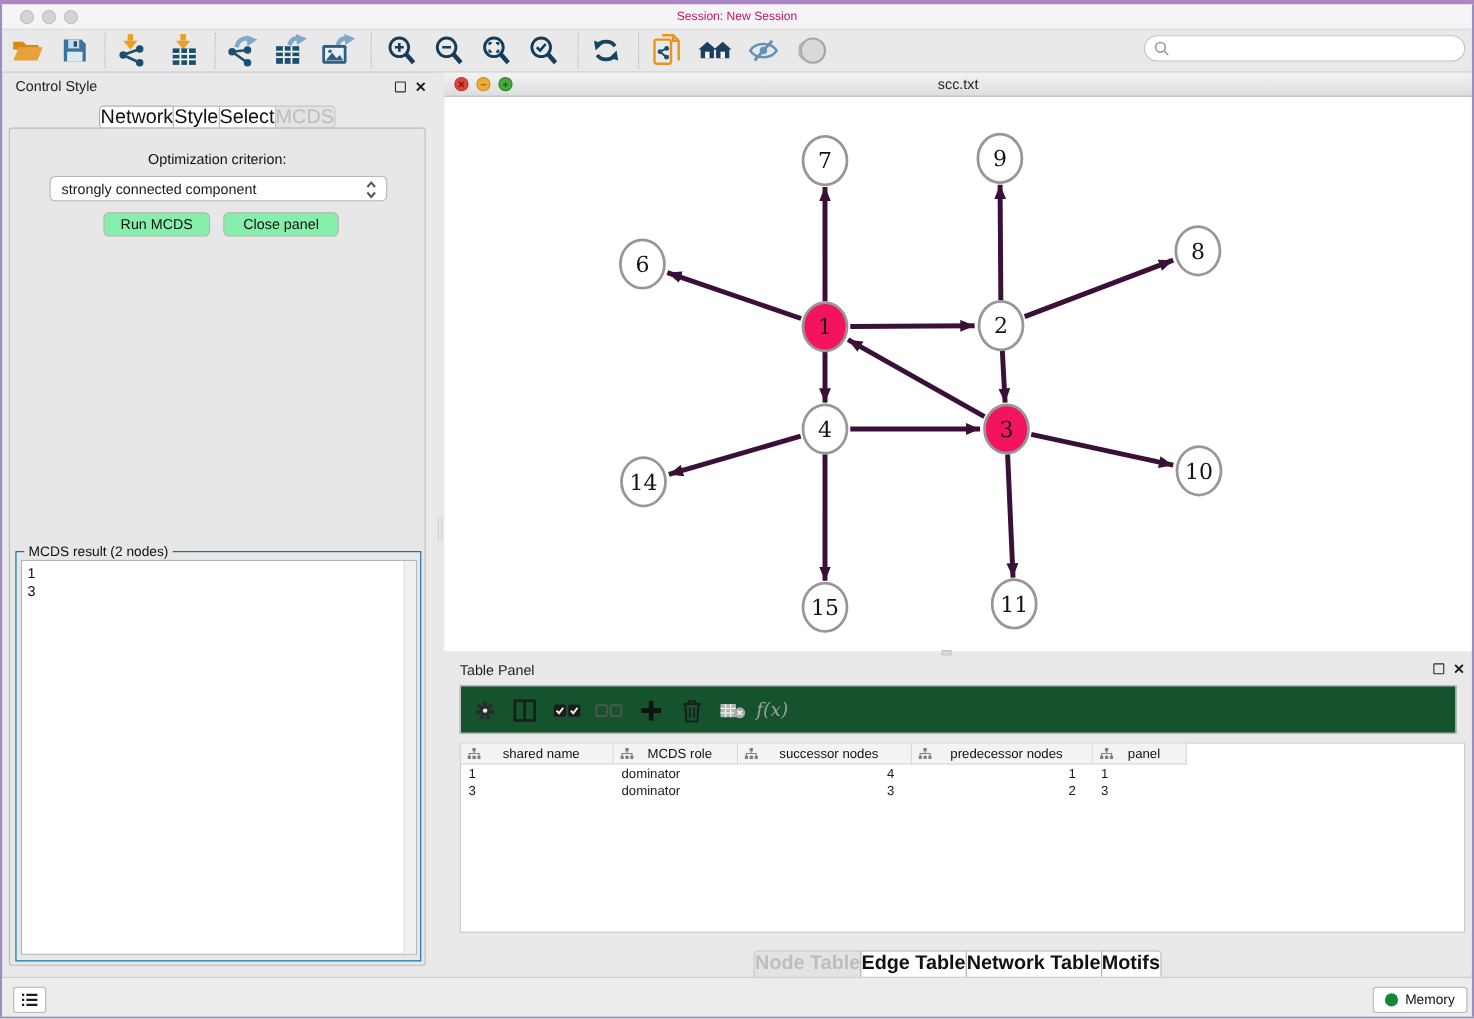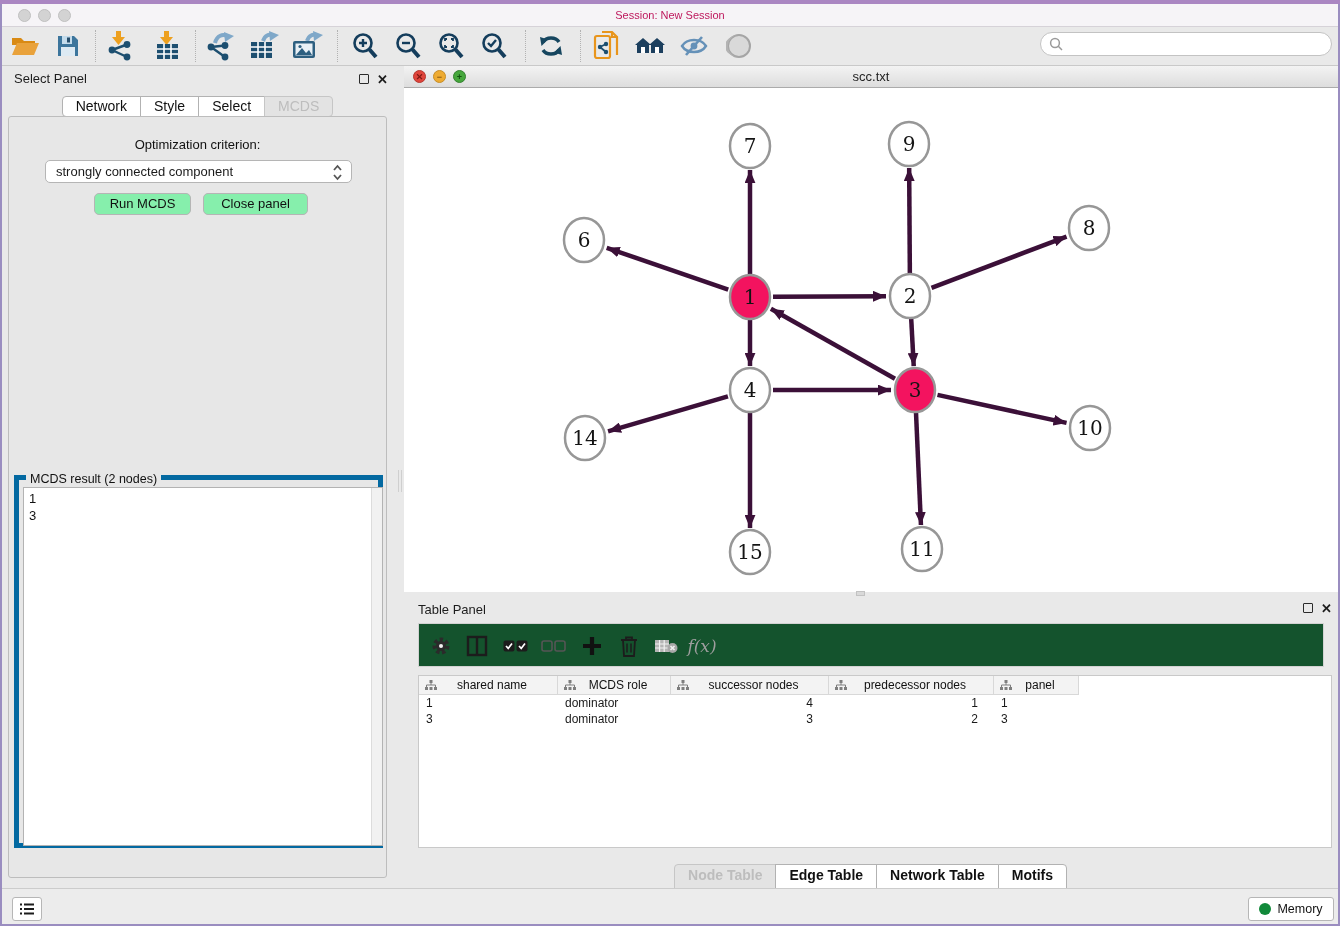--- a/index.html
+++ b/index.html
@@ -21,30 +21,30 @@
   .toolbar { left:2px; top:27px; width:1336px; height:39px; background:#e9e9e9; border-bottom:1px solid #c9c9c9; }
   .tb-btn { position:absolute; top:2px; width:34px; height:34px; display:flex; align-items:center; justify-content:center; }
   .tb-sep { position:absolute; top:3px; height:32px; width:0; border-left:1px dotted #b2b2b2; }
   .searchbox { position:absolute; left:1038px; top:5px; width:292px; height:24px; background:#fff; border:1px solid #c3c3c3; border-radius:12px; display:flex; align-items:center; padding-left:8px; }
 
   
   .cp-header-title { left:14px; top:71px; font-size:13px; color:#1d1d1d; }
   .wbtn-float { width:10px; height:10px; border:1.6px solid #2b2b2b; border-radius:1px; }
   .wbtn-x { font-size:13px; font-weight:bold; color:#1c1c1c; line-height:10px; }
   .cp-tabs { left:0; top:96px; width:396px; display:flex; justify-content:center; }
-  .tab { height:21px; line-height:19px; padding:0 13px; font-size:14px; background:#fff; border:1px solid #b2b2b2; margin-left:-1px; color:#111; }
+  .tab { height:21px; line-height:19px; padding:0 0; font-size:18px; background:#fff; border:1px solid #b2b2b2; margin-left:-1px; color:#111; }
   .tab:first-child { border-radius:4px 0 0 4px; }
   .tab:last-child { border-radius:0 4px 4px 0; }
   .tab.selected { background:#e3e3e3; color:#bdbdbd; border-color:#c6c6c6; }
   .cp-content { left:8px; top:116px; width:379px; height:762px; background:#e7e7e7; border:1px solid #bdbdbd; border-radius:3px; }
   .opt-label { position:absolute; left:0; top:20px; width:100%; text-align:center; font-size:13px; color:#111; }
   .dropdown { position:absolute; left:36px; top:43px; width:307px; height:23px; background:#fff; border:1px solid #b5b5b5; border-radius:5px; font-size:13px; line-height:21px; padding-left:10px; }
   .dd-chevrons { position:absolute; right:8px; top:3px; }
   .btn { position:absolute; height:22px; background:#86efac; border:1px solid #b5b5b5; border-radius:5px; font-size:13px; text-align:center; line-height:20px; color:#111; }
-  .mcds-group { position:absolute; left:5px; top:358px; width:369px; height:373px; border:5px solid #0369a1; }
+  .mcds-group { position:absolute; left:5px; top:384px; width:369px; height:373px; border:1px solid #0369a1; }
   .mcds-legend { position:absolute; left:7px; top:-8px; background:#e7e7e7; padding:0 4px; font-size:12.5px; color:#111; }
   .mcds-textarea { position:absolute; left:4px; top:7px; width:360px; height:359px; background:#fff; border:1px solid #b3b3b3; }
   .mcds-text { position:absolute; left:5px; top:2px; font-size:13px; line-height:17px; white-space:pre; color:#111; }
   .mcds-scroll { position:absolute; right:0; top:0; width:11px; height:100%; background:#f1f1f1; border-left:1px solid #dcdcdc; }
 
   
   .vsplit { left:396px; top:66px; width:8px; height:818px; background:#e9e9e9; }
   .vsplit-grip { position:absolute; left:2px; top:404px; width:4px; height:22px; border-left:1px solid #cfcfcf; border-right:1px solid #cfcfcf; }
   .hsplit-grip { left:856px; top:591px; width:9px; height:5px; background:#d9d9d9; border:1px solid #c2c2c2; }
 
@@ -230,21 +230,21 @@
     </svg>
   </span>
   <span class="searchbox">
     <svg width="14" height="14" viewBox="0 0 14 14">
       <circle cx="6" cy="6" r="4.4" stroke="#9a9a9a" stroke-width="1.5" fill="none"></circle>
       <path d="M9.3 9.3 L13 13" stroke="#9a9a9a" stroke-width="1.5"></path>
     </svg>
   </span>
 </div>
 
-<div class="abs cp-header-title">Select Panel</div>
+<div class="abs cp-header-title">Control Style</div>
 <span class="abs wbtn-float" style="left:359px; top:74px;"></span>
 <span class="abs wbtn-x" style="left:377px; top:75px;">✕</span>
 
 <div class="abs cp-tabs" id="cp-tabs">
     <span class="tab">Network</span>
     <span class="tab">Style</span>
     <span class="tab">Select</span>
     <span class="tab selected">MCDS</span>
   </div>
 

